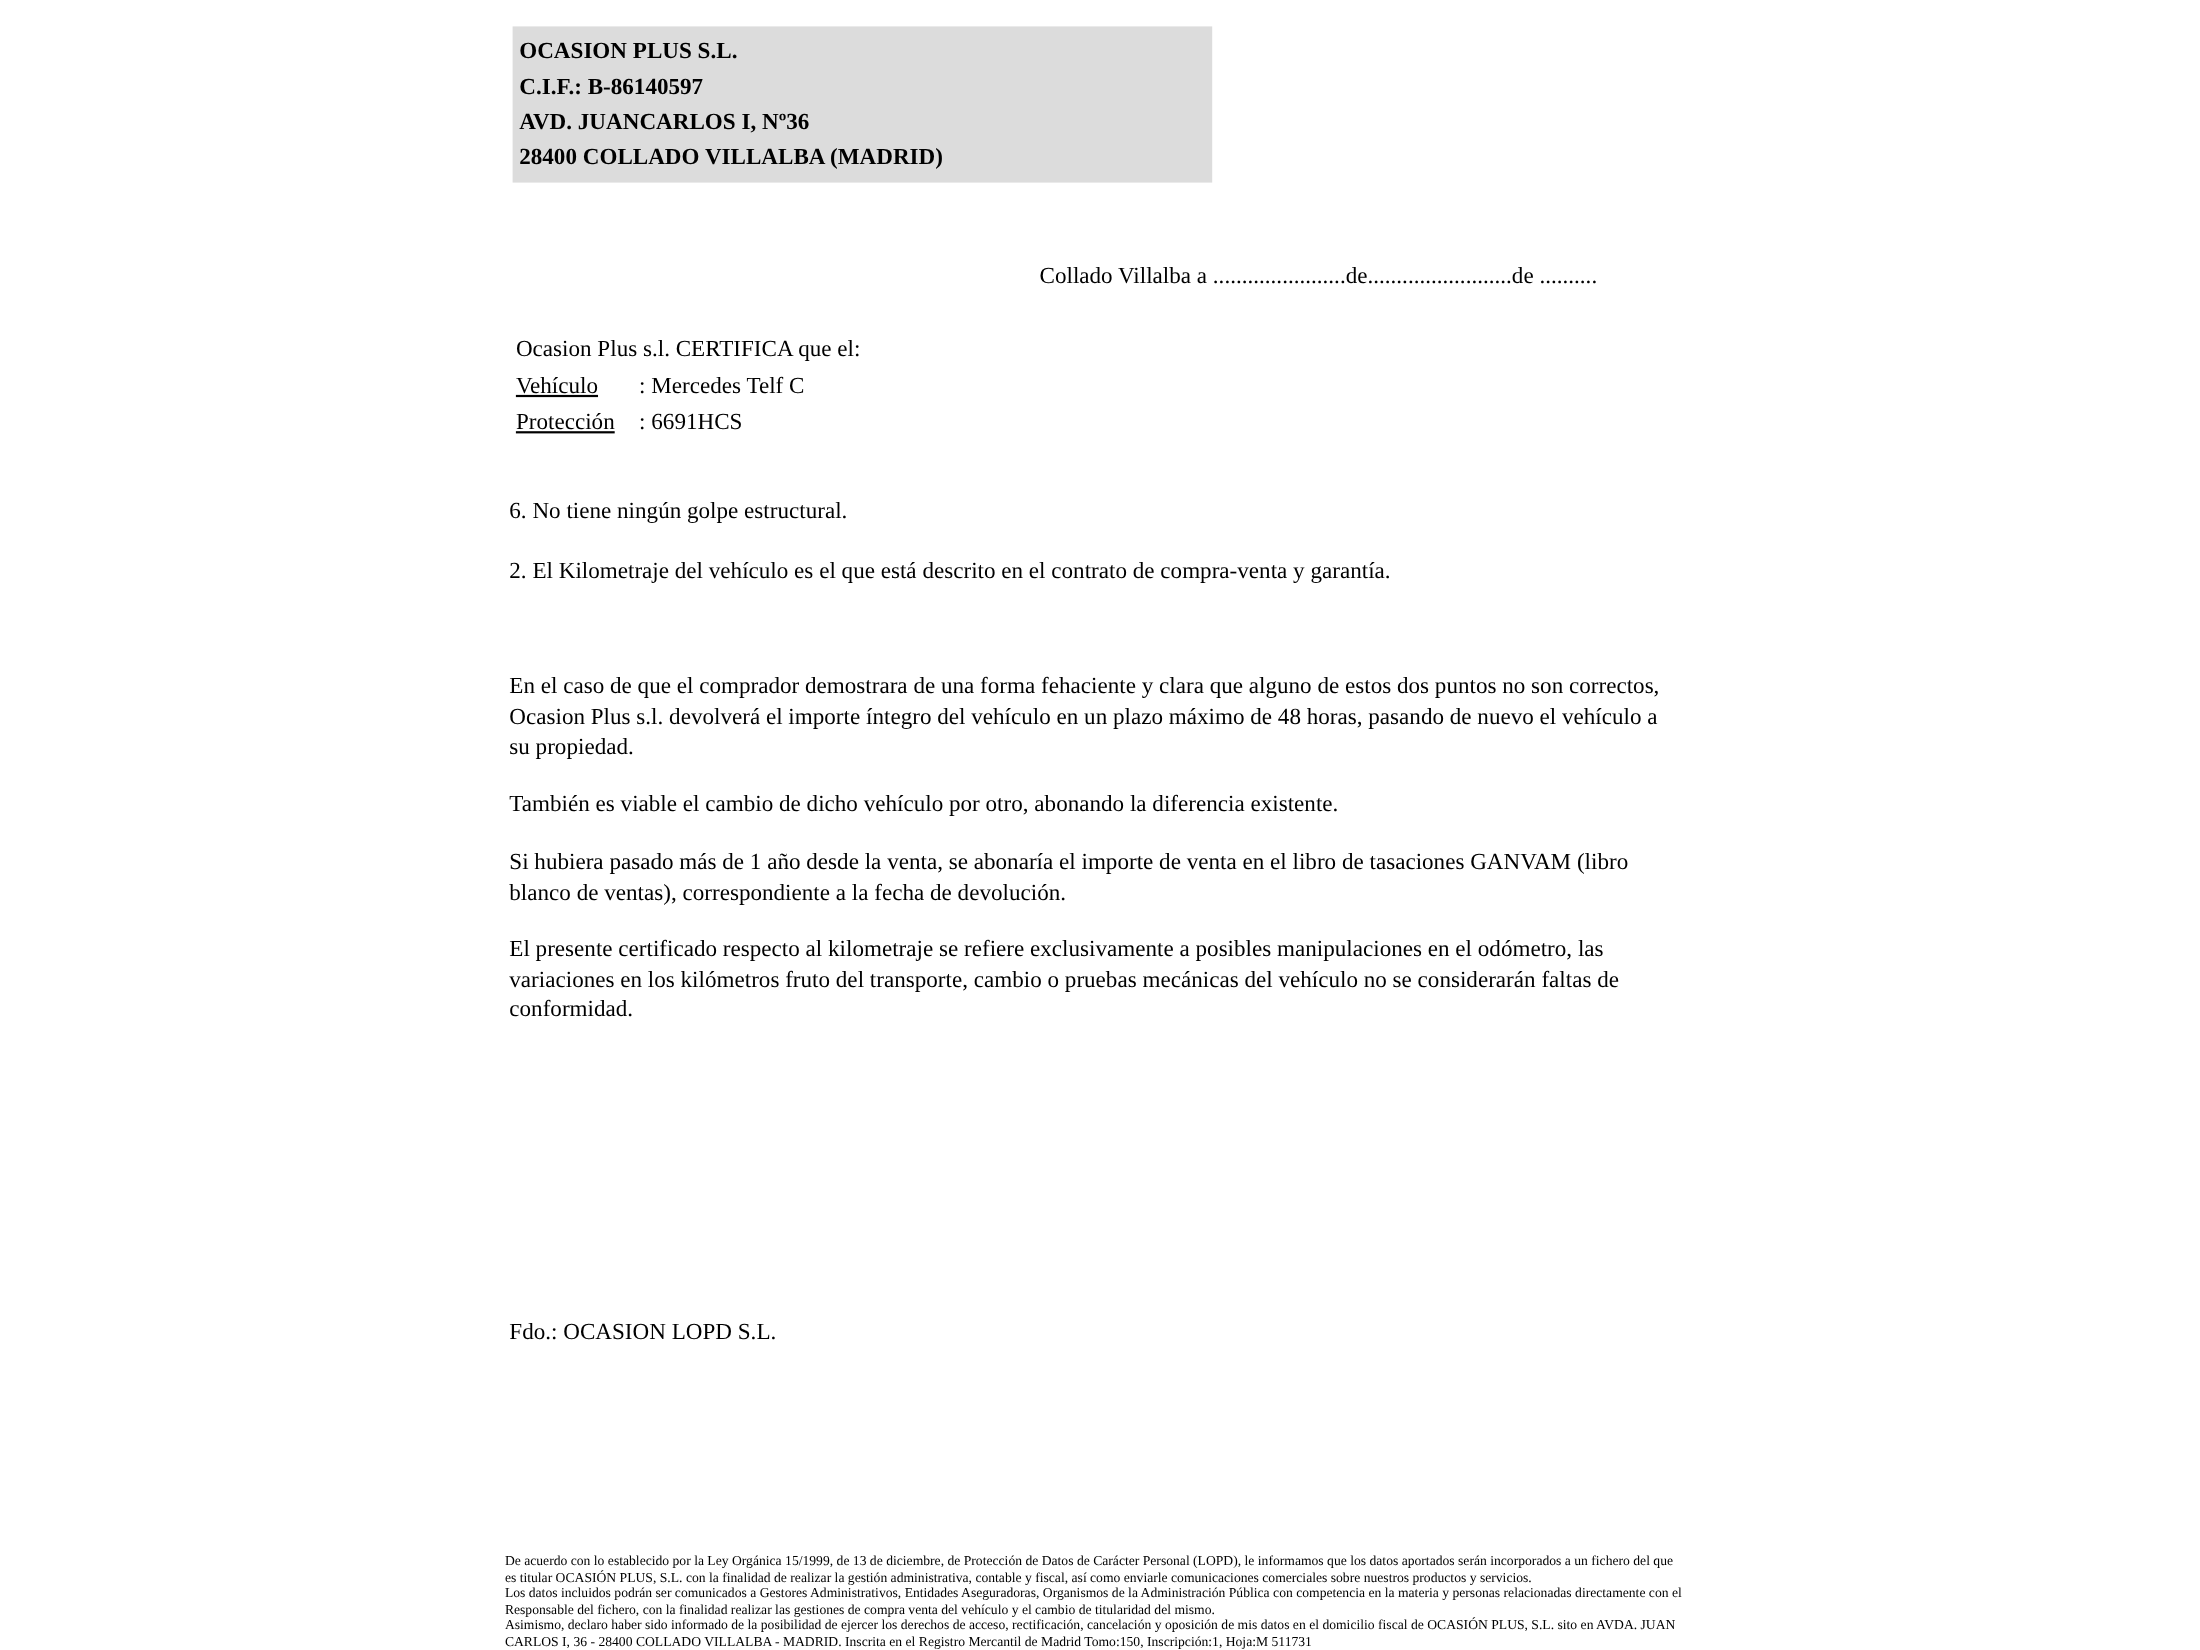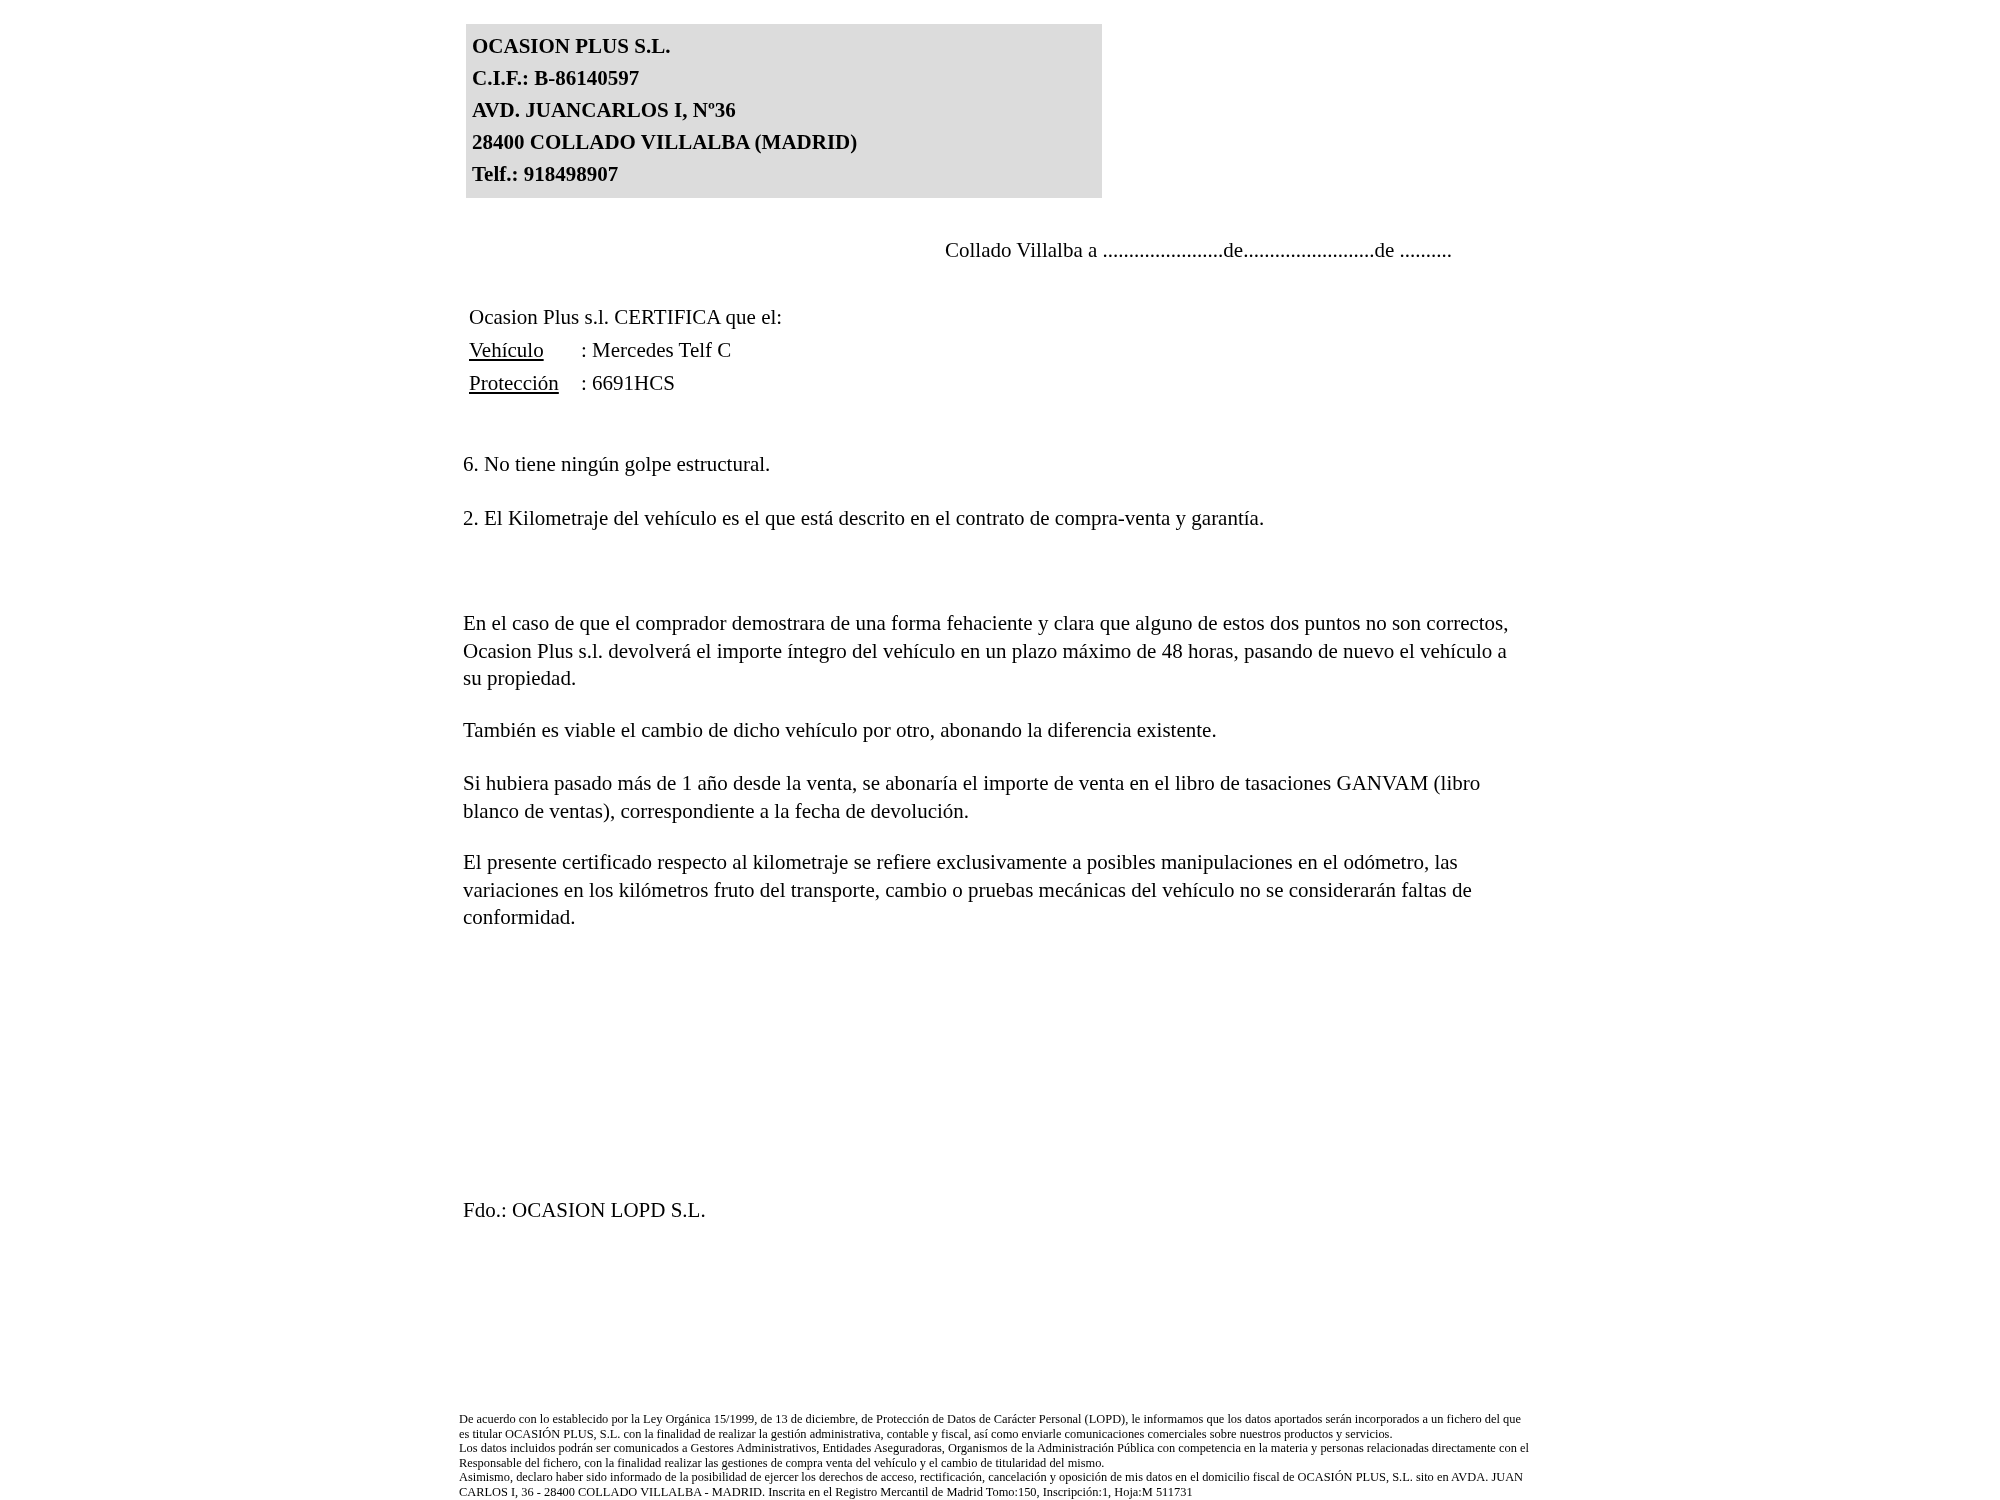--- a/index.html
+++ b/index.html
@@ -84,21 +84,20 @@
 </head>
 <body>
 
 <div class="page">
 
   <div class="header-box">
     <div class="hline">OCASION PLUS S.L.</div>
     <div class="hline">C.I.F.: B-86140597</div>
     <div class="hline">AVD. JUANCARLOS I, Nº36</div>
     <div class="hline">28400 COLLADO VILLALBA (MADRID)</div>
-    <div class="hline">Telf.: 918498907</div>
   </div>
 
   <div class="date-line">Collado Villalba a .......................de.........................de ..........</div>
 
   <div class="certify">
     <div class="cert-intro">Ocasion Plus s.l. CERTIFICA que el:</div>
     <div class="cert-row">
       <span class="cert-label"><span class="underlined">Vehículo</span></span><span>: Mercedes Telf C</span>
     </div>
     <div class="cert-row">

